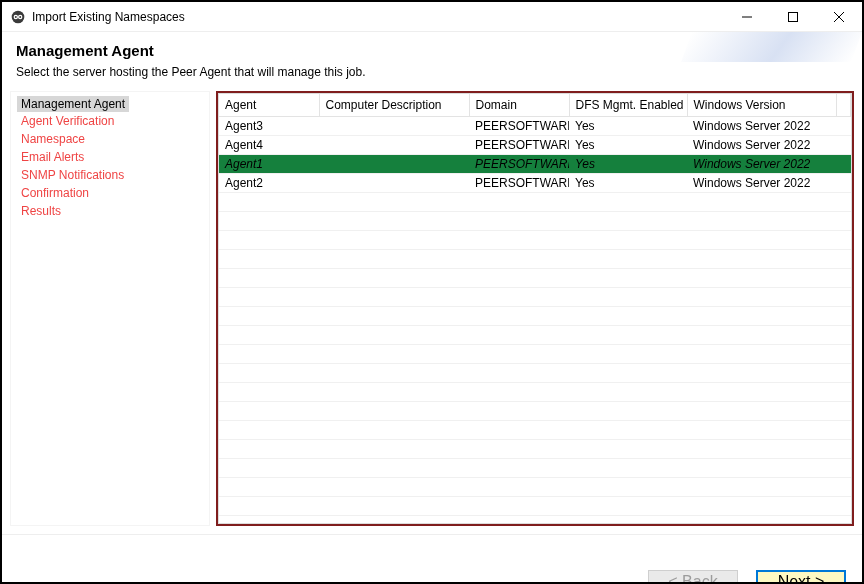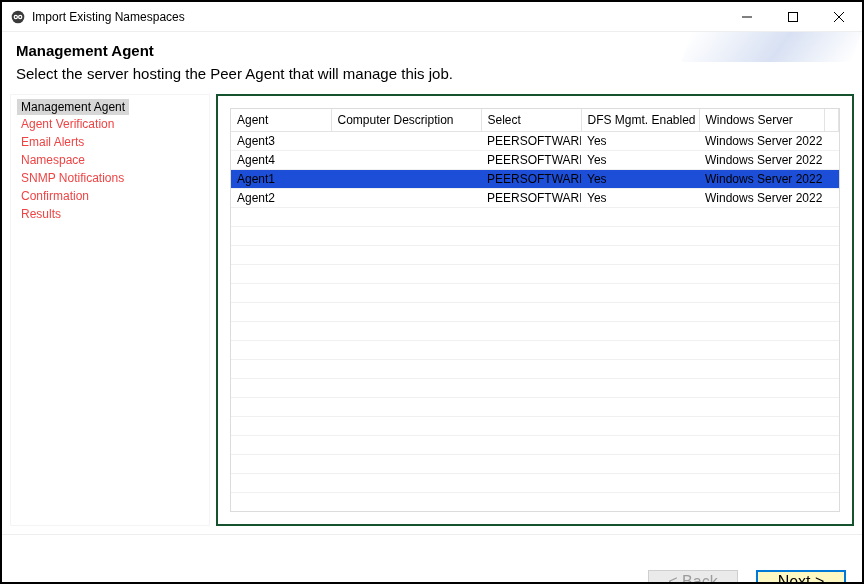--- a/index.html
+++ b/index.html
@@ -47,21 +47,21 @@
   .header-accent {
     position:absolute;
     right:0; top:0;
     width: 170px; height: 30px;
     background: linear-gradient(110deg, rgba(200,215,240,0) 0%, rgba(190,205,235,0.6) 55%, rgba(200,215,240,0) 100%);
     transform: skewX(-20deg);
     transform-origin: top right;
     pointer-events:none;
   }
   .header h1 { margin:0 0 6px 0; font-size: 15px; font-weight: bold; }
-  .header p { margin:0; font-size:15px; }
+  .header p { margin:0; font-size:12px; }
 
   
   .body {
     flex:1;
     display:flex;
     padding: 0 8px 8px 8px;
     gap: 6px;
     min-height:0;
   }
   .sidebar {
@@ -78,23 +78,23 @@
   .side-item.active {
     color: #000;
     background: #d7d7d7;
     display: inline-block;
     margin: 0 6px;
     padding: 1px 4px;
   }
 
   .content {
     flex:1;
-    border: 2px solid #14532d;
+    border: 2px solid #7f1d1d;
     background:#fff;
-    padding: 12px;
+    padding: 0;
     min-height:0;
     display:flex;
   }
   .table-wrap {
     flex:1;
     border: 1px solid #dcdcdc;
     overflow:hidden;
     display:flex;
     flex-direction:column;
   }
@@ -115,21 +115,21 @@
     overflow:hidden;
   }
   table.grid td {
     font-size: 12px;
     padding: 2px 6px;
     border-bottom: 1px solid #f0f0f0;
     height: 19px;
     white-space: nowrap;
     overflow:hidden;
   }
-  tr.selected td { background:#1d4ed8; }
+  tr.selected td { background:#15803d;font-style:italic; }
   .col-agent   { width: 100px; }
   .col-desc    { width: 150px; }
   .col-domain  { width: 100px; }
   .col-dfs     { width: 118px; }
   .col-win     { width: auto; }
   .col-pad     { width: 14px; }
 
   
   .footer {
     height: 48px;
@@ -197,40 +197,40 @@
   </div>
 </div>
 
 <div class="header">
   <div class="header-accent"></div>
   <h1>Management Agent</h1>
   <p>Select the server hosting the Peer Agent that will manage this job.</p>
 </div>
 
 <div class="body">
-  <div class="sidebar" id="sidebar"><div class="side-item active">Management Agent</div><div class="side-item">Agent Verification</div><div class="side-item">Email Alerts</div><div class="side-item">Namespace</div><div class="side-item">SNMP Notifications</div><div class="side-item">Confirmation</div><div class="side-item">Results</div></div>
+  <div class="sidebar" id="sidebar"><div class="side-item active">Management Agent</div><div class="side-item">Agent Verification</div><div class="side-item">Namespace</div><div class="side-item">Email Alerts</div><div class="side-item">SNMP Notifications</div><div class="side-item">Confirmation</div><div class="side-item">Results</div></div>
 
   <div class="content">
     <div class="table-wrap">
       <table class="grid">
         <colgroup>
           <col class="col-agent">
             <col class="col-desc">
             <col class="col-domain">
             <col class="col-dfs">
             <col class="col-win">
             <col class="col-pad">
         </colgroup>
         <thead>
           <tr>
             <th>Agent</th>
             <th>Computer Description</th>
-            <th>Select</th>
+            <th>Domain</th>
             <th>DFS Mgmt. Enabled</th>
-            <th>Windows Server</th>
+            <th>Windows Version</th>
             <th></th>
           </tr>
         </thead>
         <tbody id="tbody">
             <tr>
               <td>Agent3</td>
               <td></td>
               <td>PEERSOFTWARE</td>
               <td>Yes</td>
               <td>Windows Server 2022</td>

